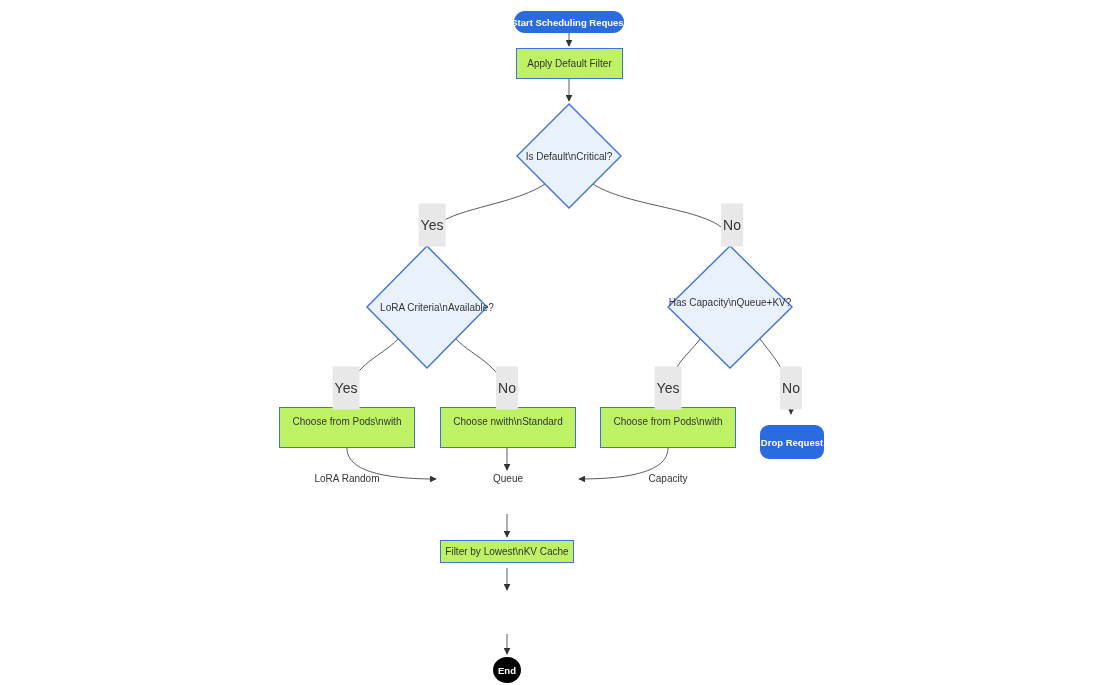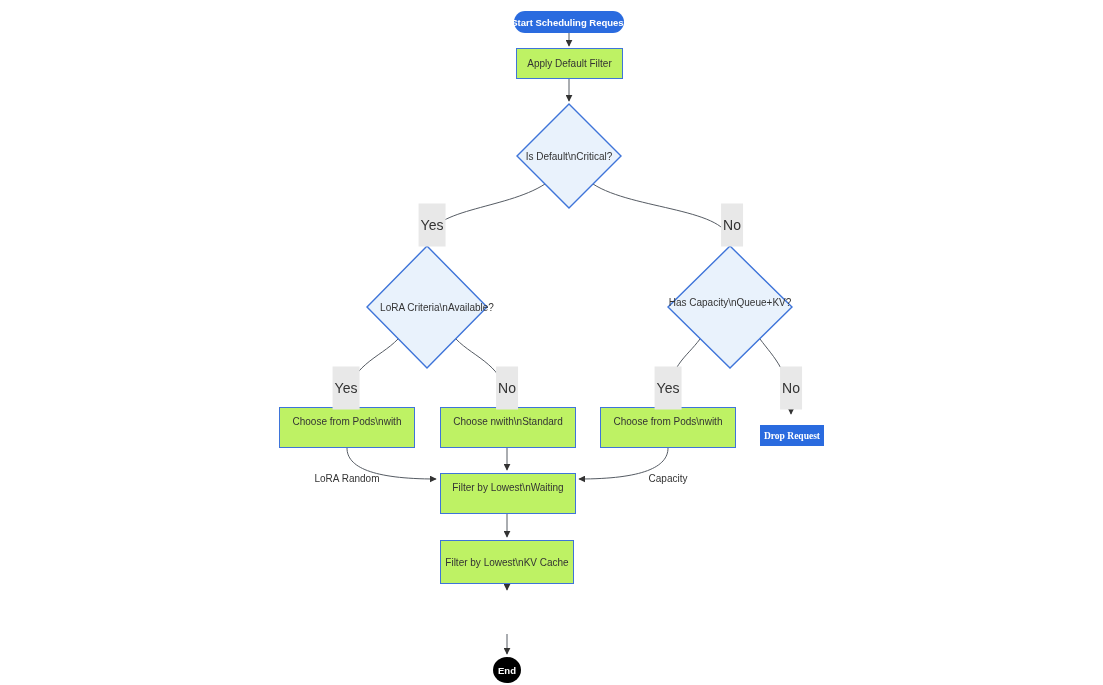--- a/index.html
+++ b/index.html
@@ -111,27 +111,23 @@
   </div>
   <div class="node process" style="left:440px; top:407px; width:136px; height:41px;">
     <span class="line">Choose nwith\nStandard</span>
     <span class="line">Queue</span>
   </div>
   <div class="node process" style="left:600px; top:407px; width:136px; height:41px;">
     <span class="line">Choose from Pods\nwith</span>
     <span class="line">Capacity</span>
   </div>
 
-  <div class="node pill" style="left:760px; top:417px; width:64px; height:21px; border-radius:0;font-family:Liberation Serif, serif;">Drop Request</div>
+  <div class="node pill" style="left:760px; top:417px; width:64px; height:34px; border-radius:9px;">Drop Request</div>
 
-  <div class="node process" style="left:440px; top:473px; width:136px; height:41px;">
-    <span class="line">Filter by Lowest\nWaiting</span>
-    <span class="line">Queue</span>
-  </div>
-  <div class="node process" style="left:440px; top:540px; width:134px; height:44px;">Filter by Lowest\nKV Cache</div>
+  <div class="node process" style="left:440px; top:540px; width:134px; height:23px;">Filter by Lowest\nKV Cache</div>
 
   <div class="node circle" style="left:493px; top:657px; width:28px; height:26px;">End</div>
 
   <div class="edge-label" style="left:432px; top:225px;">Yes</div>
   <div class="edge-label" style="left:732px; top:225px;">No</div>
   <div class="edge-label" style="left:346px; top:388px;">Yes</div>
   <div class="edge-label" style="left:507px; top:388px;">No</div>
   <div class="edge-label" style="left:668px; top:388px;">Yes</div>
   <div class="edge-label" style="left:791px; top:388px;">No</div>
 

